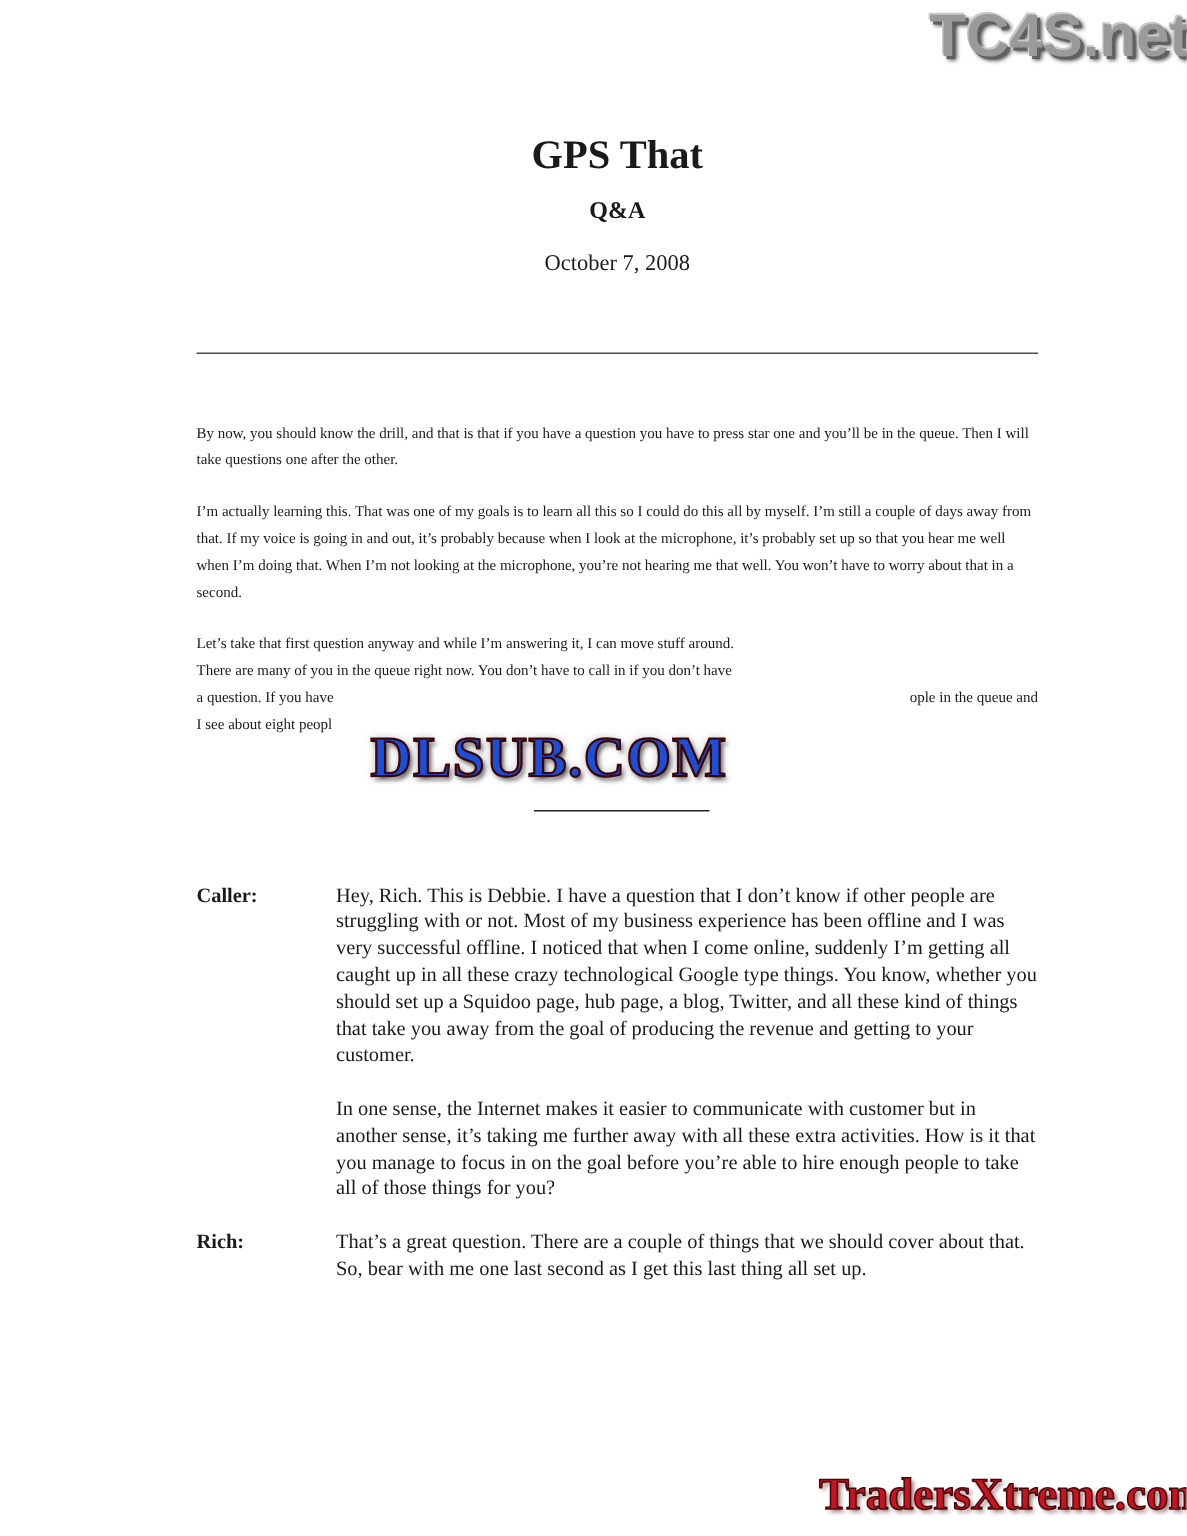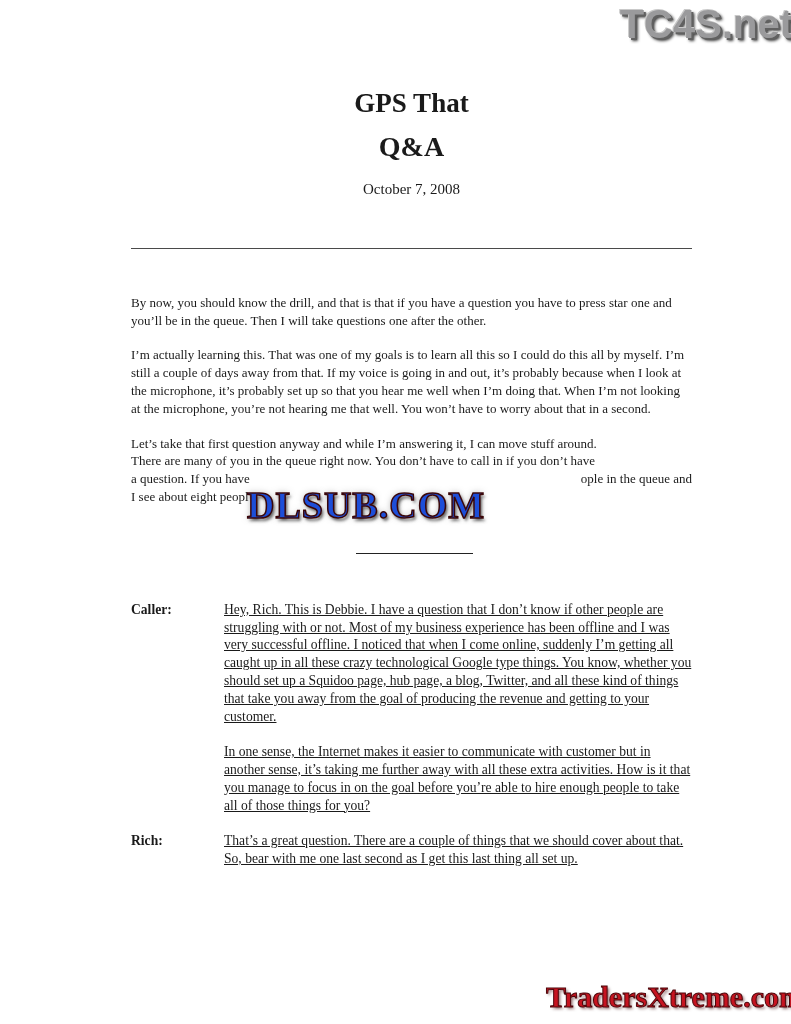--- a/index.html
+++ b/index.html
@@ -22,39 +22,39 @@
   .title {
     margin: 88px 0 0 0;
     text-align: center;
     font-size: 27px;
     font-weight: bold;
     line-height: 1.15;
   }
   .subtitle {
     margin: 13px 0 0 0;
     text-align: center;
-    font-size: 28px;
+    font-size: 16px;
     font-weight: bold;
     line-height: 1.1;
   }
   .date {
     margin: 17px 0 0 0;
     text-align: center;
     font-size: 15px;
     line-height: 1.2;
   }
   .rule {
     margin: 50px 0 0 0;
     border: 0;
     border-top: 1px solid #4a4a4a;
     height: 0;
   }
   .para {
     margin: 17px 0 0 0;
-    font-size: 13px;
+    font-size: 10px;
     line-height: 17.8px;
   }
   .para.first { margin-top: 45px; }
   .split-line {
     display: flex;
     justify-content: space-between;
   }
   .mini-rule {
     margin: 47px 0 0 225px;
     width: 117px;
@@ -69,21 +69,21 @@
     font-size: 13.6px;
     line-height: 17.8px;
   }
   .dlg-entry.first { margin-top: 0; }
   .speaker {
     width: 93px;
     flex: 0 0 93px;
     font-weight: bold;
   }
   .speech { flex: 1; }
-  .speech p { margin: 0 0 0 0; text-decoration: underline; }
+  .speech p { margin: 0 0 0 0; }
   .speech p + p { margin-top: 17.8px; }
 
   .wm-top {
     position: absolute;
     top: 2px;
     right: 14px;
     font-family: "Liberation Sans", sans-serif;
     font-size: 40px;
     font-weight: bold;
     letter-spacing: 0px;

